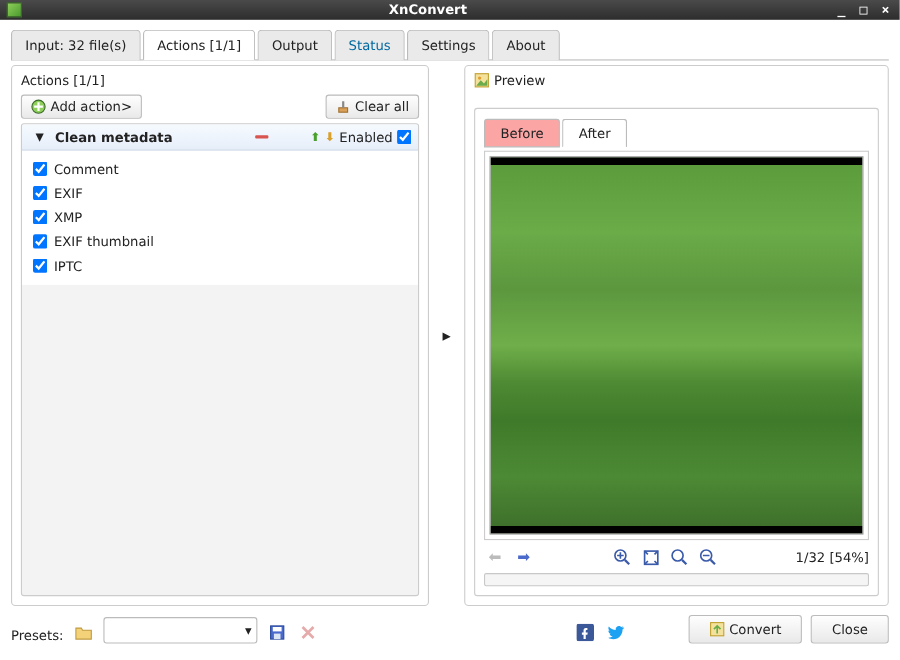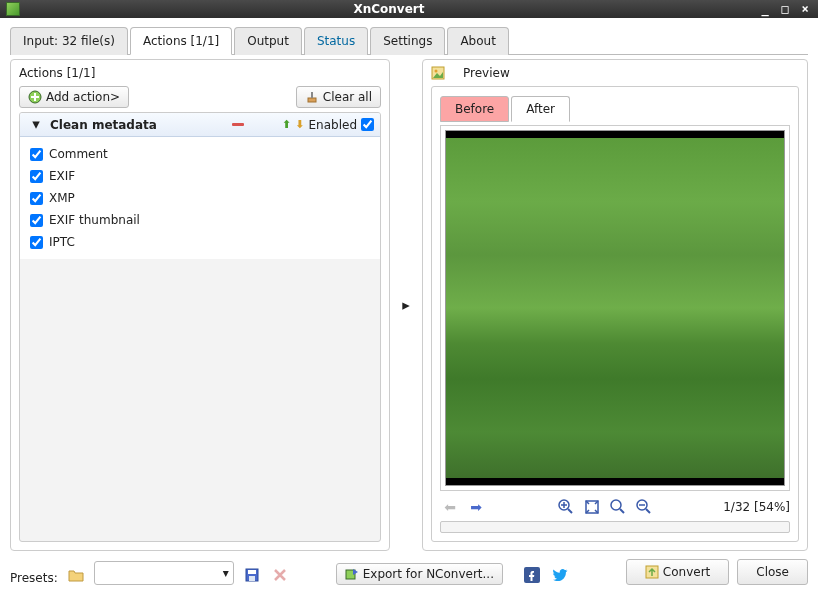--- a/index.html
+++ b/index.html
@@ -18,24 +18,24 @@
 .actions-panel{width:380px;height:492px;display:flex;flex-direction:column}
 .preview-panel{flex:1;height:492px;display:flex;flex-direction:column}
 .panel-title{margin-bottom:6px}
 .toolbar{display:flex;justify-content:space-between;margin-bottom:4px}
 .btn{border:1px solid #bbb;border-radius:3px;background:linear-gradient(#fefefe,#e9e9e9);padding:3px 8px;cursor:pointer;display:inline-flex;align-items:center;gap:4px}
 .small-icon{width:14px;height:14px;display:inline-block;flex-shrink:0}
 .action-list{flex:1;border:1px solid #ccc;border-radius:3px;background:#f3f3f3;overflow:hidden}
 .action-header{background:linear-gradient(#f6faff,#e6eef9);border-bottom:1px solid #c5d3e6;padding:4px 6px;display:flex;align-items:center;gap:4px}
 .action-header .name{font-weight:bold;flex:1}
 .action-body{background:#fff;padding:6px 8px}
-.chk-row{display:flex;align-items:center;gap:6px;padding:4px 2px}
+.chk-row{display:flex;align-items:flex-start;gap:6px;padding:4px 2px}
 input[type=checkbox]{width:13px;height:13px}
 .collapse-arrow{cursor:pointer;font-size:15px;width:20px;text-align:center;line-height:1}
-.preview-header{display:flex;align-items:flex-end;gap:18px;margin-bottom:6px}
+.preview-header{display:flex;align-items:flex-end;gap:4px;margin-bottom:18px}
 .preview-img-wrap{flex:1;border:1px solid #ccc;border-radius:3px;padding:8px;display:flex;flex-direction:column}
 .ba-tabs{display:flex;margin-bottom:4px}
 .ba-tab{padding:5px 14px;border:1px solid #bbb;background:#fca5a5;border-radius:3px 3px 0 0;cursor:pointer;margin-right:2px;position:relative;top:1px}
 .ba-tab.active{background:#fff;border-bottom:1px solid #fff}
 .img-frame{flex:1;border:1px solid #ccc;background:#fff;padding:4px;display:flex;align-items:stretch}
 .img{flex:1;background:
  linear-gradient(to bottom, #000 0 2%, transparent 2% 98%, #000 98% 100%),
  linear-gradient(to bottom,
    #5a9a3a 0%, #6bab48 20%, #5c973e 35%, #6fae4a 50%,
    #4e8a33 60%, #3f7a2a 70%, #4d8a35 85%, #3c6c2a 100%);
@@ -212,29 +212,20 @@
           <rect x="4" y="3" width="8" height="4" fill="#fff"></rect>
           <rect x="5" y="9" width="6" height="5" fill="#dde6f4"></rect>
         </svg>
     </span>
     <span class="icon-btn" style="opacity:.4">
       <svg width="14" height="14" viewBox="0 0 14 14">
           <path d="M2 2 L12 12 M12 2 L2 12" stroke="#c03030" stroke-width="2.5"></path>
         </svg>
     </span>
     <span style="width:30px"></span>
-    <button class="btn">
-      <span class="small-icon">
-        <svg viewBox="0 0 14 14">
-            <rect x="1" y="3" width="9" height="9" fill="#8fd05a" stroke="#3a6a2a"></rect>
-            <path d="M8 2 L13 5 L8 8 Z" fill="#4a6acc"></path>
-          </svg>
-      </span>
-      <span>Export for NConvert...</span>
-    </button>
     <span style="flex:1"></span>
     <span class="icon-btn">
       <svg width="16" height="16" viewBox="0 0 16 16">
           <rect width="16" height="16" rx="2" fill="#3b5998"></rect>
           <path d="M10 4H8.5C7.1 4 6.5 5 6.5 6v2H5v2h1.5v4h2V10H10l.3-2H8.5V6.3c0-.4.2-.6.6-.6H10V4z" fill="#fff"></path>
         </svg>
     </span>
     <span class="icon-btn">
       <svg width="16" height="16" viewBox="0 0 16 16">
           <path d="M15 3.5c-.5.3-1 .4-1.6.5.6-.4 1-.9 1.2-1.6-.5.3-1.1.6-1.8.7C12.3 2.5 11.6 2 10.7 2 9 2 7.7 3.4 7.7 5c0 .3 0 .5.1.7C5.3 5.6 3 4.4 1.5 2.5c-.3.5-.4 1-.4 1.6 0 1 .5 2 1.4 2.5-.5 0-1-.1-1.4-.4v.1c0 1.5 1.1 2.7 2.5 3-.3.1-.5.1-.8.1h-.5c.3 1.2 1.5 2.1 2.8 2.1-1 .8-2.3 1.3-3.8 1.3H1c1.3.9 2.9 1.3 4.5 1.3 5.4 0 8.4-4.5 8.4-8.4v-.4c.6-.4 1.1-1 1.5-1.6z" fill="#1da1f2"></path>

